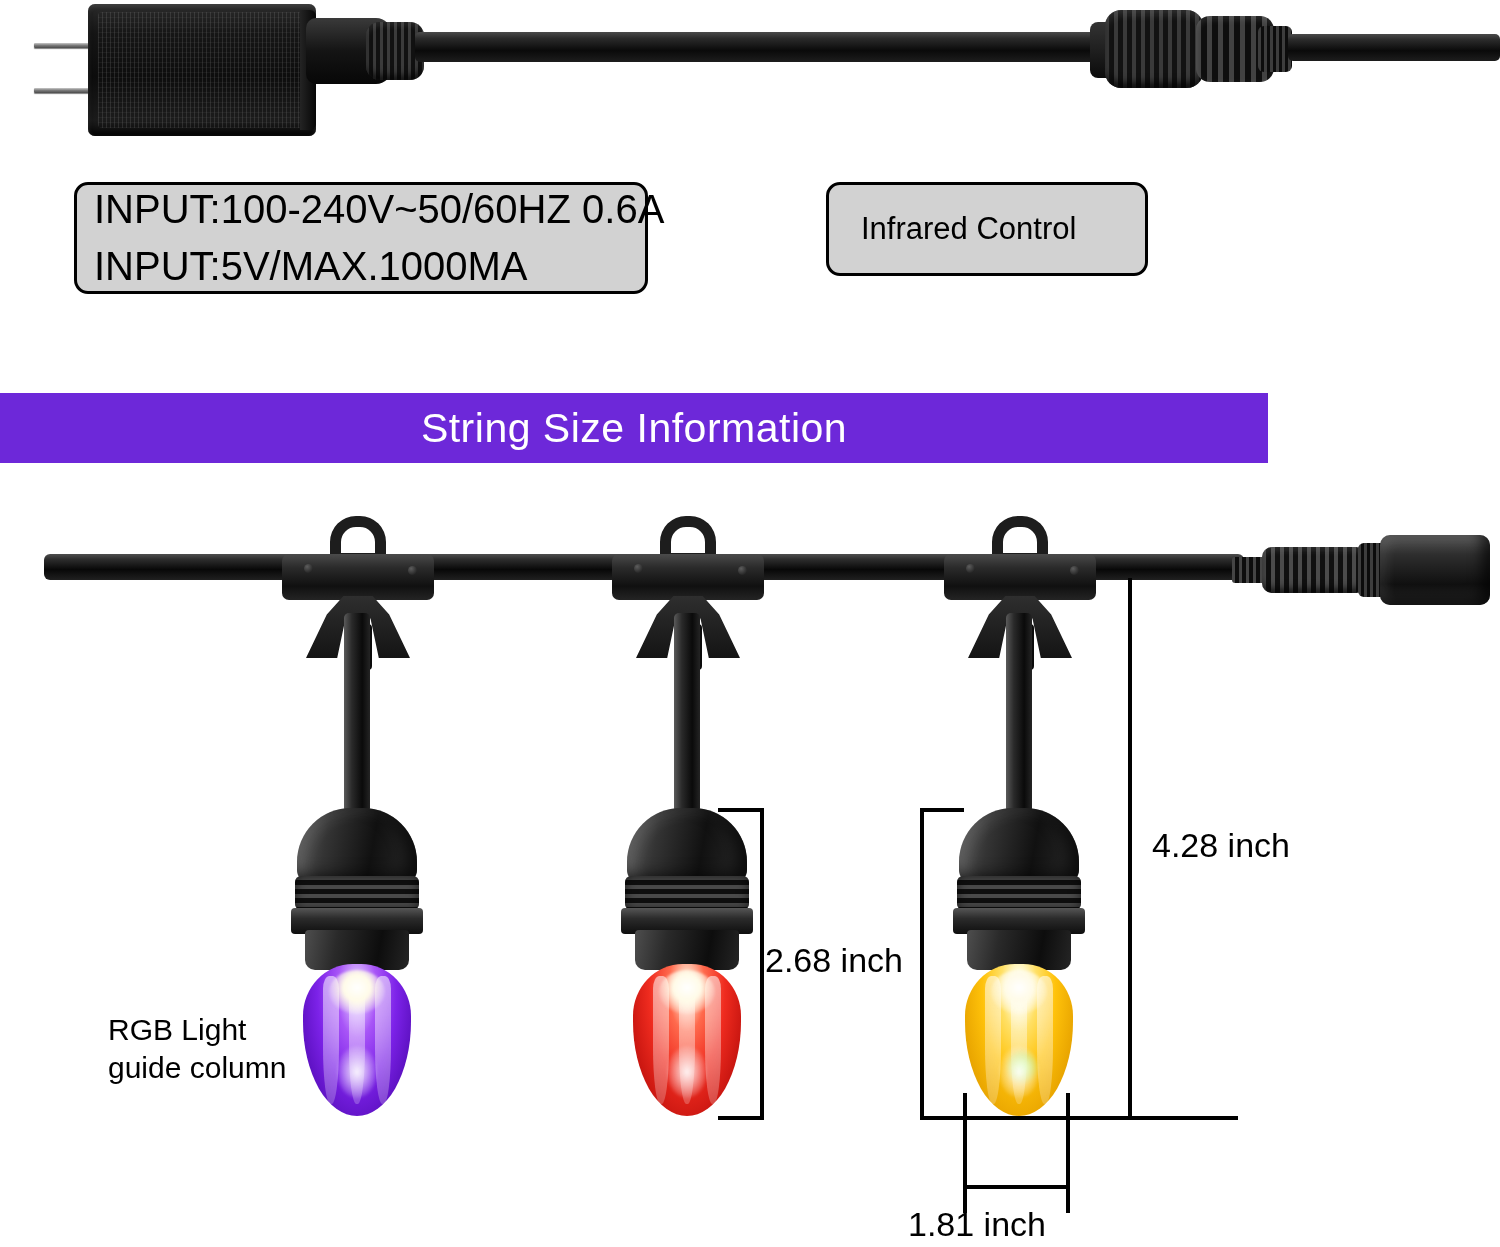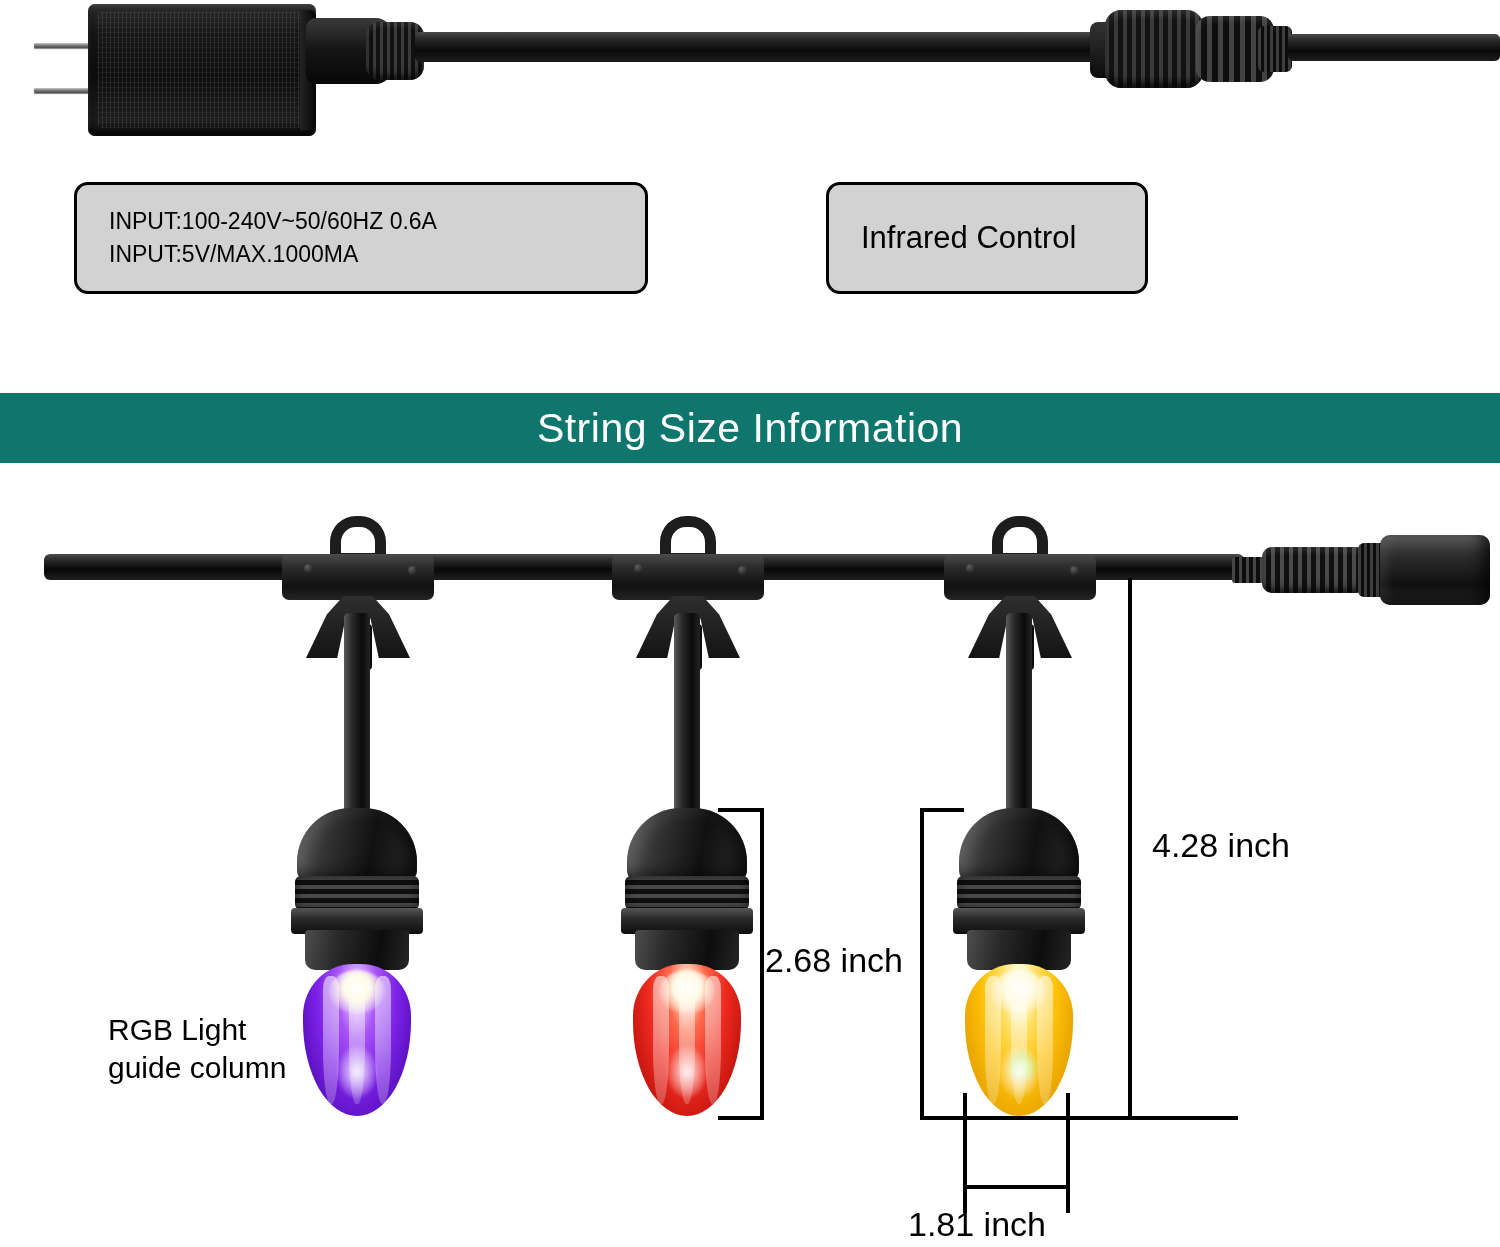--- a/index.html
+++ b/index.html
@@ -70,31 +70,31 @@
     background:repeating-linear-gradient(90deg,#3d3d3d 0 3px,#0c0c0c 3px 6px);
   }
 
   
   .spec-box{
     background:#d2d2d2;border:3px solid #000;border-radius:14px;
     box-sizing:border-box;display:flex;flex-direction:column;
     justify-content:center;
   }
   .spec-line{
-    color:#000;font-size:23px;line-height:1.42;white-space:nowrap;
-    padding-left:32px;letter-spacing:0px;
+    color:#000;font-size:40px;line-height:1.42;white-space:nowrap;
+    padding-left:17px;letter-spacing:0px;
   }
   .spec-single{
     color:#000;font-size:31px;line-height:1.2;white-space:nowrap;
     padding-left:32px;
   }
 
   
   .banner{
-    left:0;top:393px;width:1500px;height:70px;background:#0f766e;
+    left:0;top:393px;width:1268px;height:70px;background:#6d28d9;
     display:flex;align-items:center;justify-content:center;
   }
   .banner-text{
     color:#fff;font-size:41px;letter-spacing:.5px;white-space:nowrap;
   }
 
   
   .string-wire{
     background:linear-gradient(180deg,#4e4e4e 0%,#2d2d2d 20%,#080808 60%,#202020 100%);
     border-radius:6px;
@@ -209,21 +209,21 @@
     <div class="abs ir-knurl"></div>
 
     <div class="abs wire-h" style="left:1288px;top:34px;width:212px;height:27px;"></div>
   </div>
 
   <div class="abs spec-box" style="left:74px;top:182px;width:574px;height:112px;">
     <div class="spec-line">INPUT:100-240V~50/60HZ 0.6A</div>
     <div class="spec-line">INPUT:5V/MAX.1000MA</div>
   </div>
 
-  <div class="abs spec-box" style="left:826px;top:182px;width:322px;height:112px;">
+  <div class="abs spec-box" style="left:826px;top:182px;width:322px;height:94px;">
     <div class="spec-single">Infrared Control</div>
   </div>
 
   <div class="abs banner">
     <div class="banner-text">String Size Information</div>
   </div>
 
   <div class="abs" style="left:0;top:463px;width:1500px;height:784px;">
 
     <div class="abs string-wire" style="left:44px;top:91px;width:1200px;height:26px;"></div>

